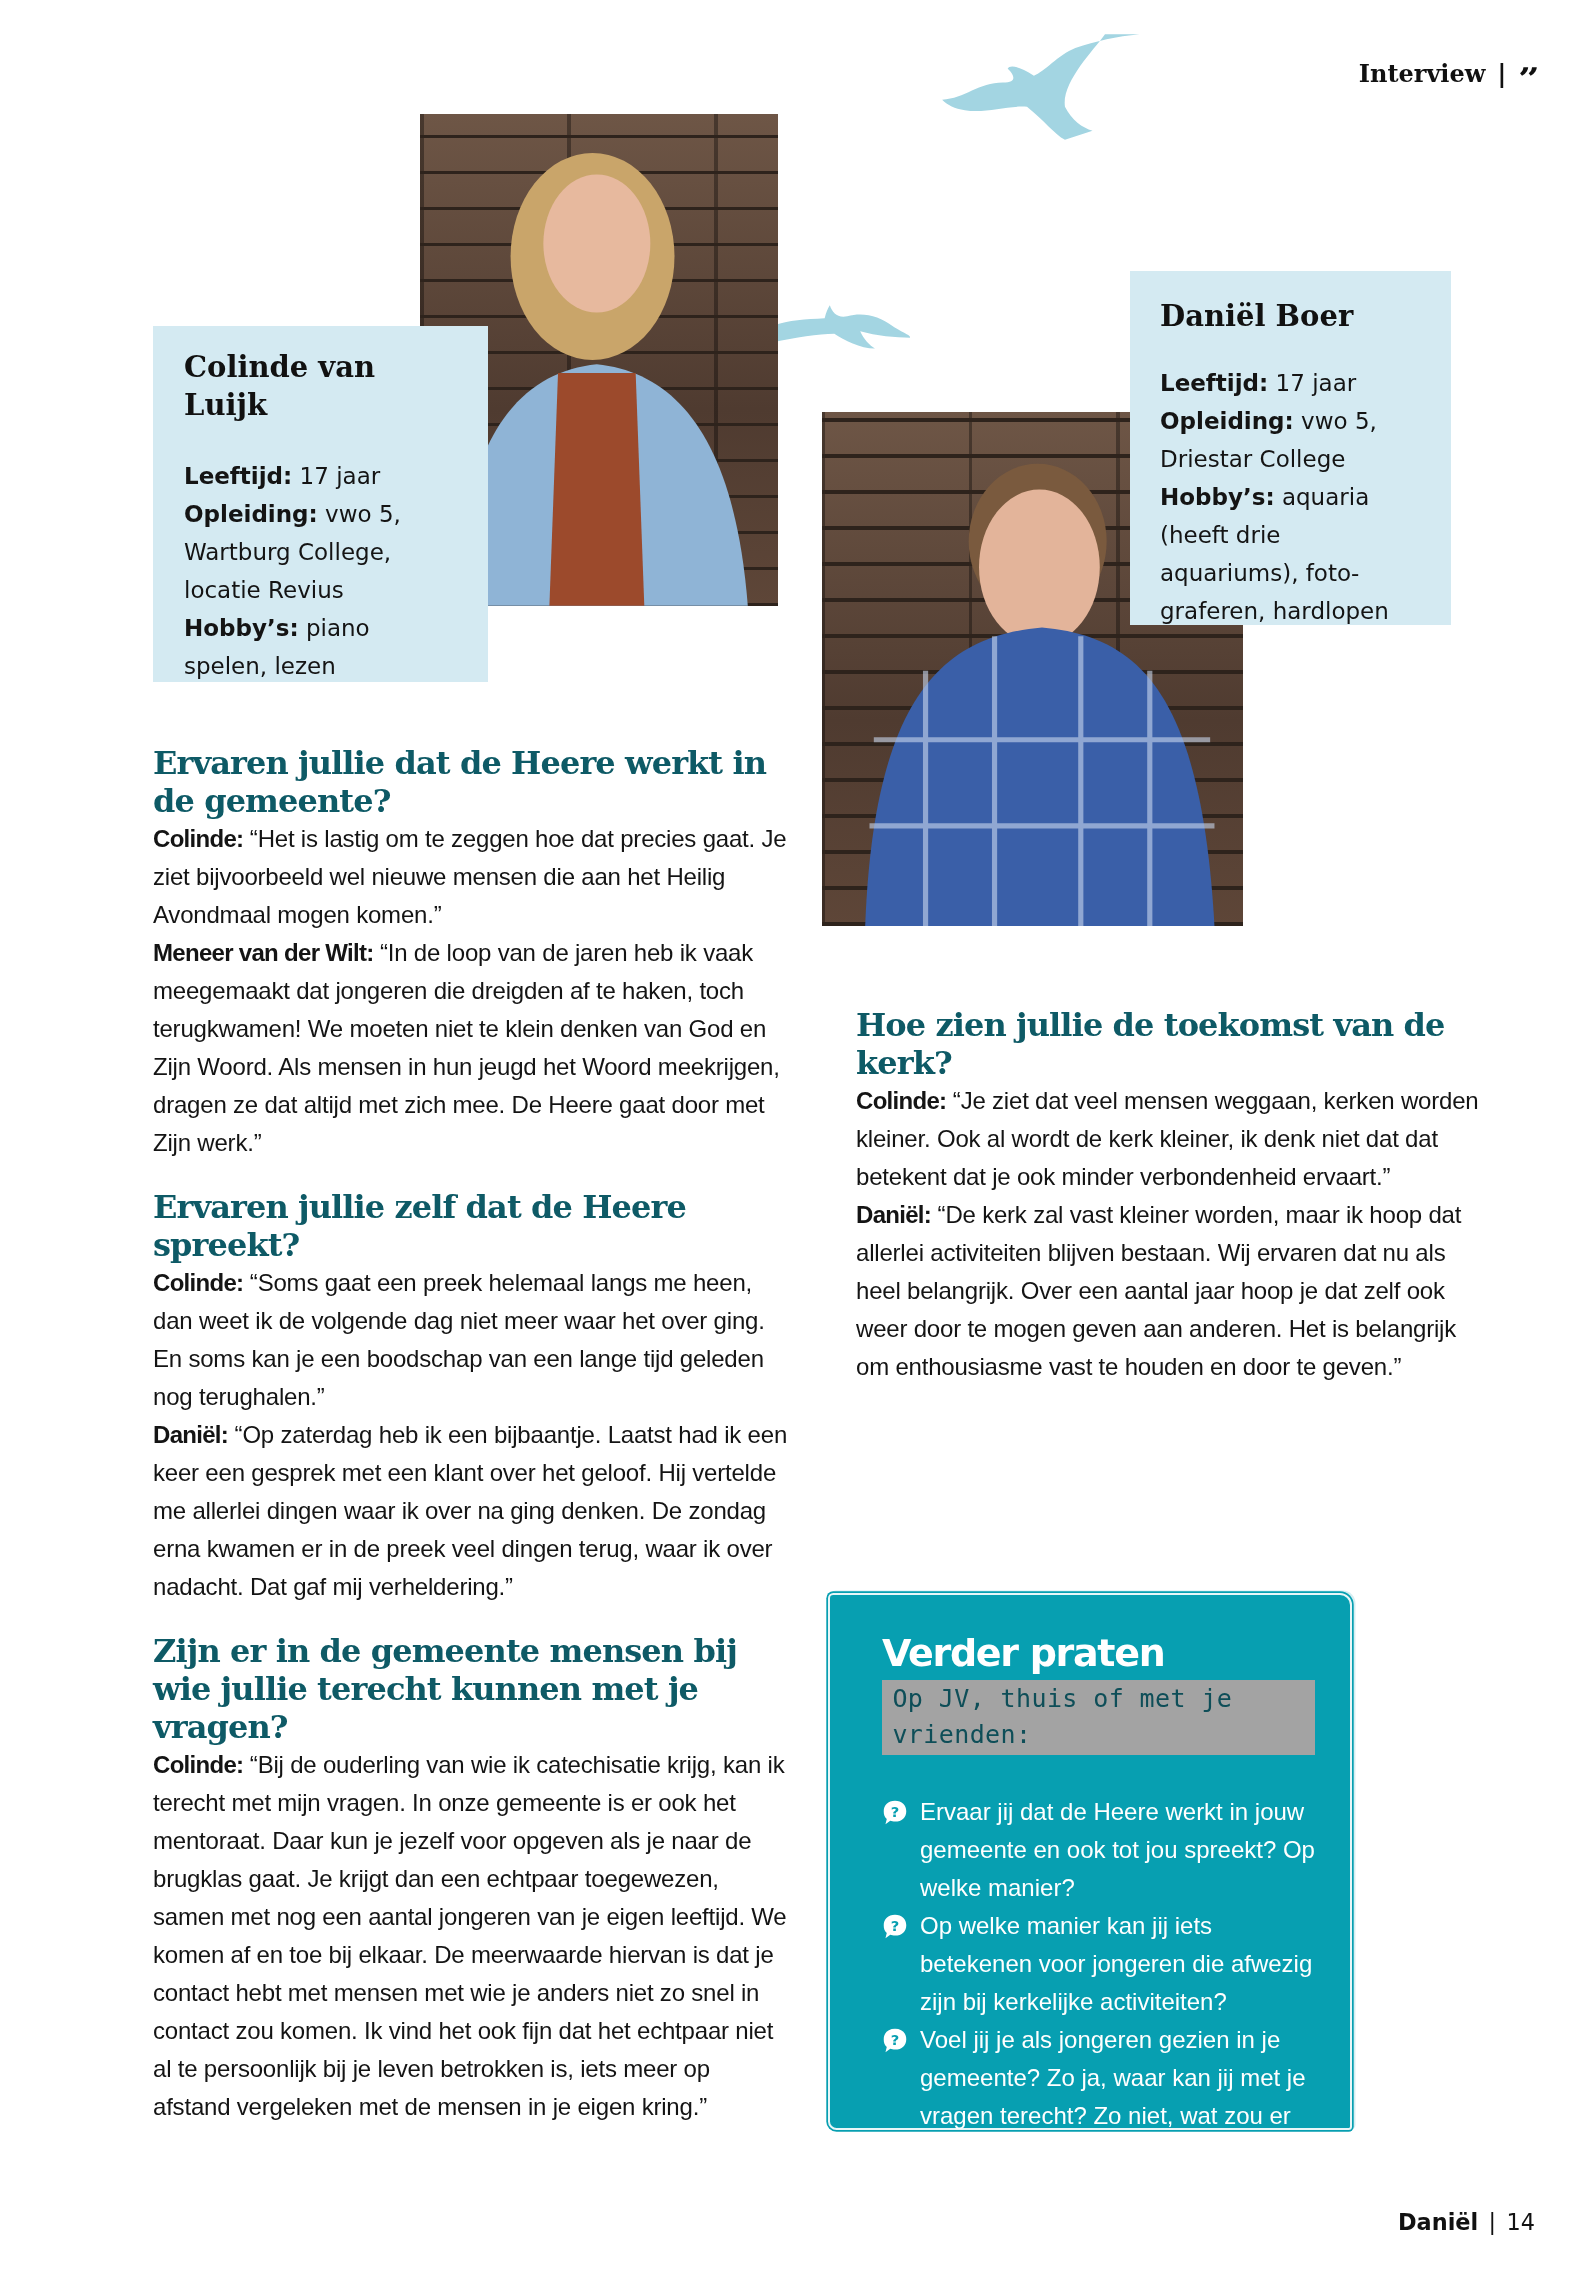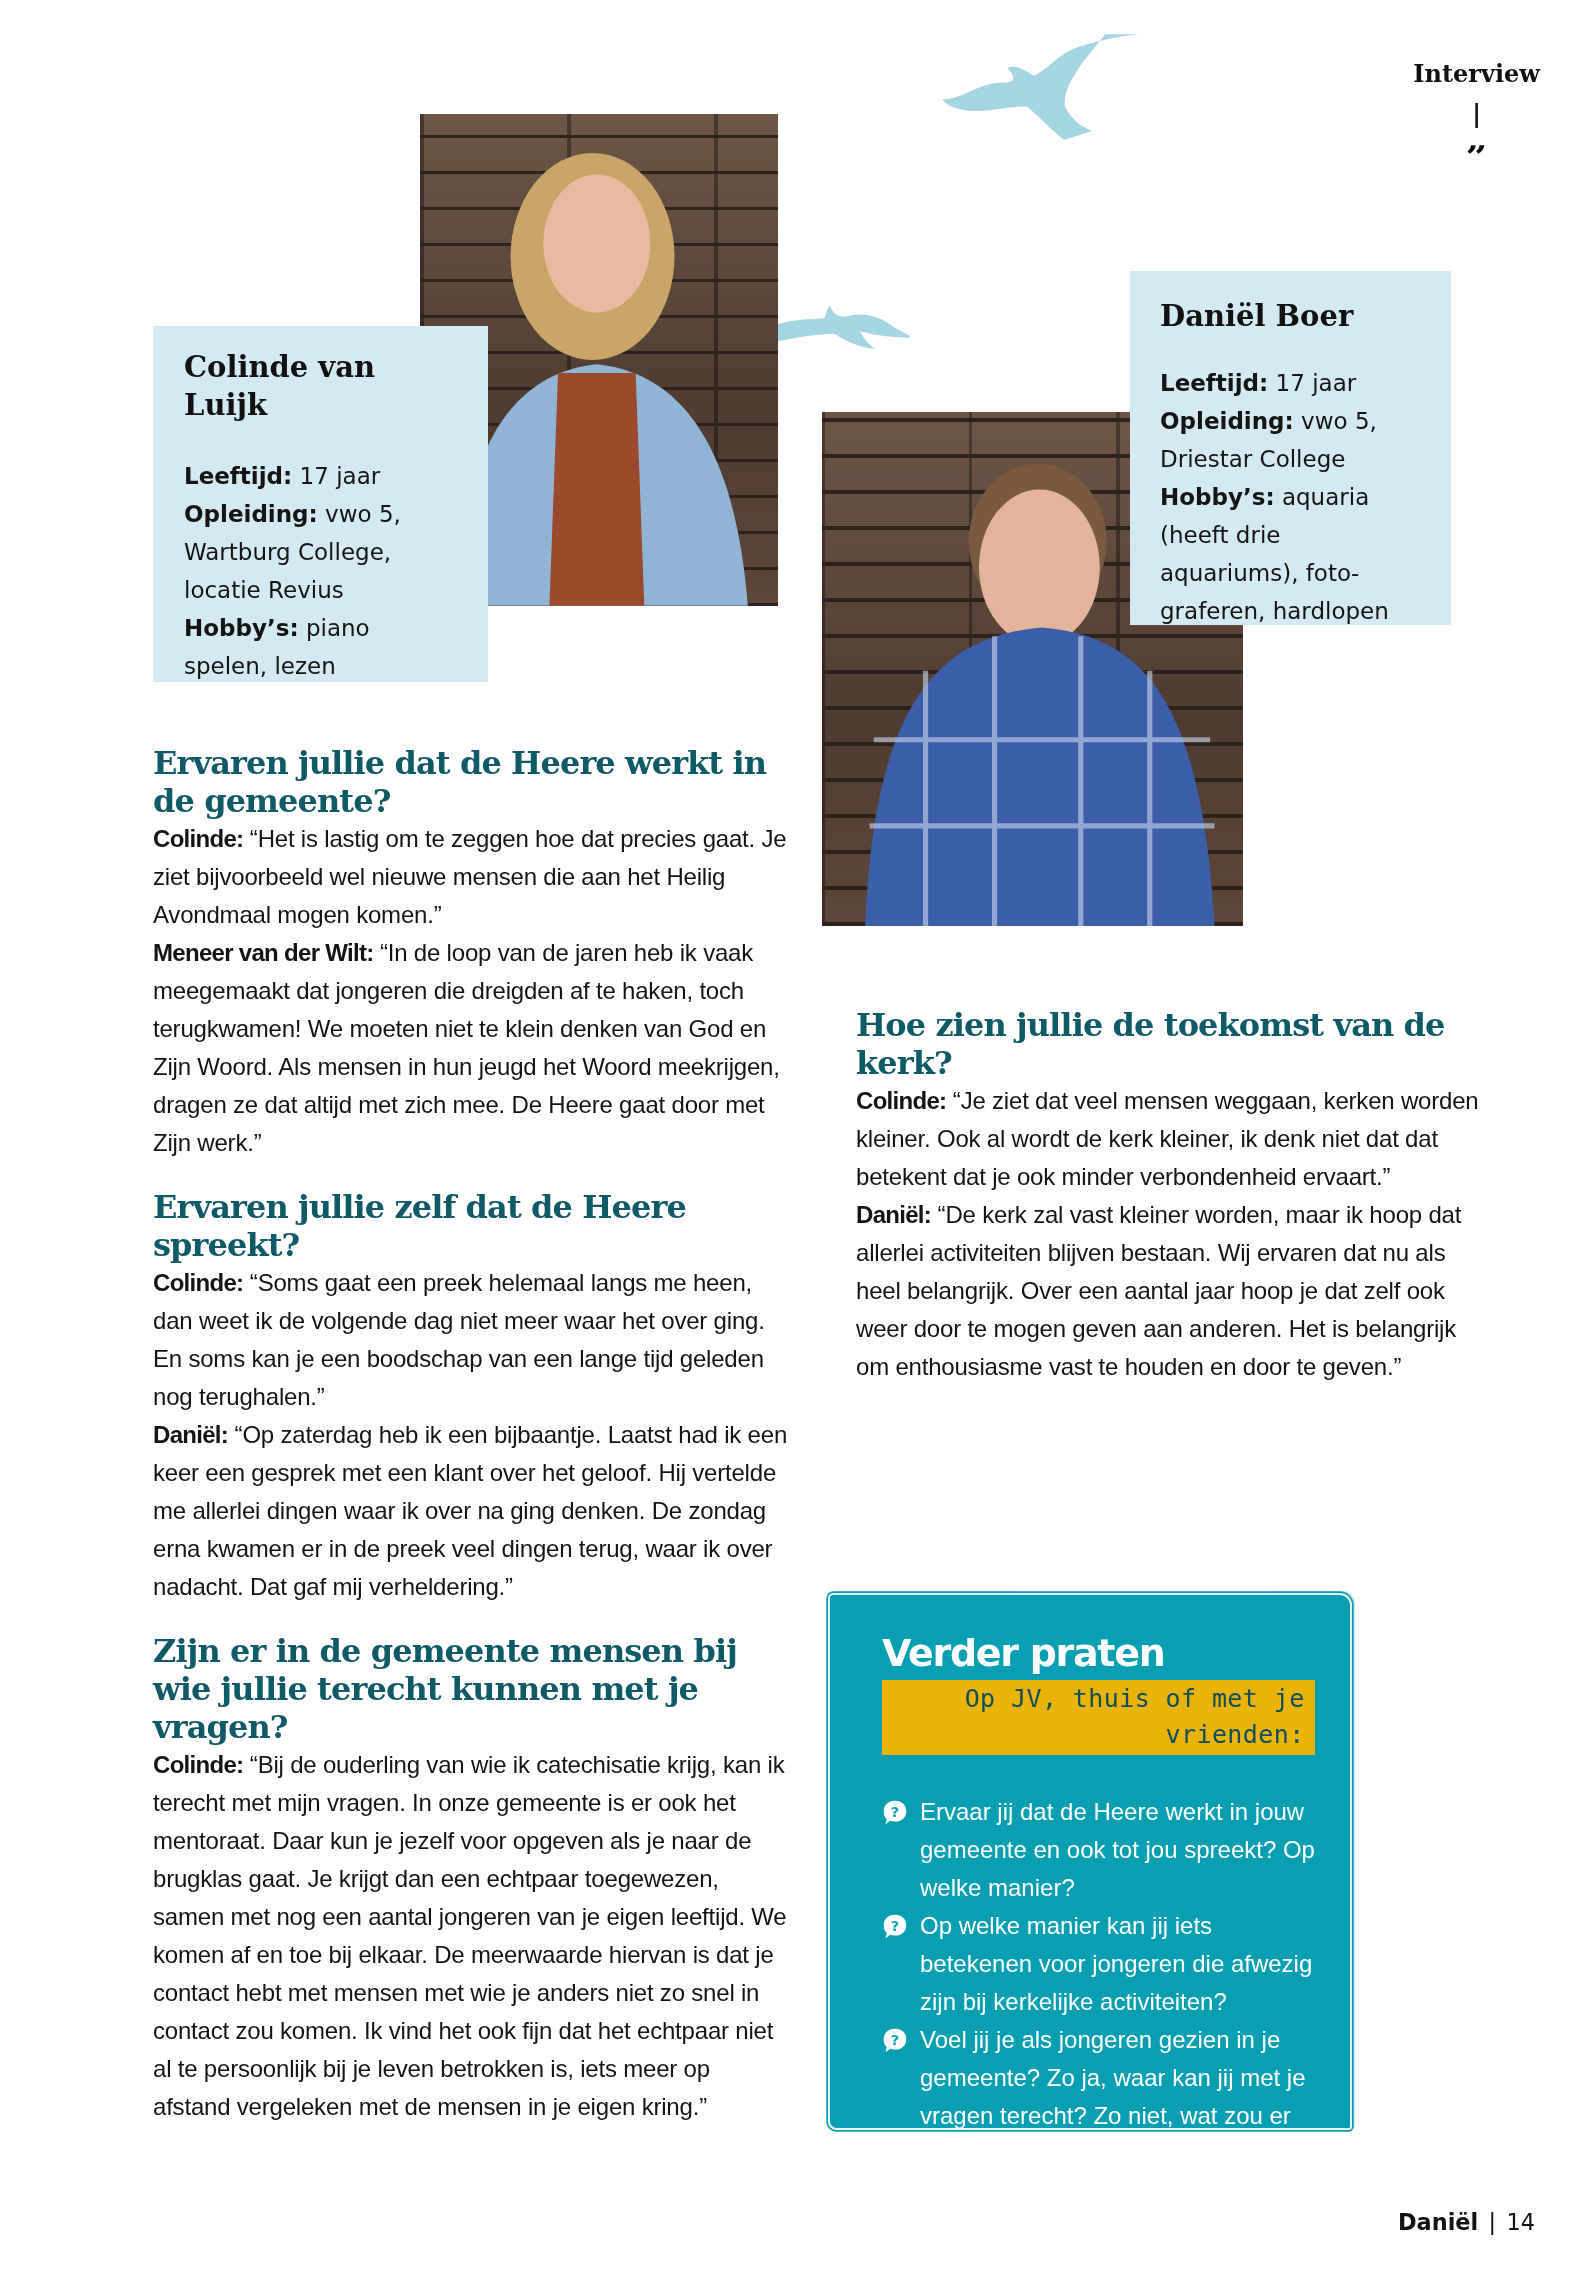--- a/index.html
+++ b/index.html
@@ -6,21 +6,21 @@
   body {
     width: 1592px; height: 2295px; position: relative; overflow: hidden;
     background: #ffffff; color: #1a1a1a;
     font-family: "Liberation Sans", sans-serif;
   }
 
   
   .header-label {
     position: absolute; right: 52px; top: 59px;
     font-family: "DejaVu Serif", serif; font-weight: bold; font-size: 24px; color: #111;
-    display: flex; align-items: center; gap: 12px; flex-direction: column;
+    display: flex; align-items: center; gap: 12px;
   }
   .header-label .sep { font-family: "DejaVu Sans", sans-serif; font-weight: bold; }
   .quote-glyph { font-family: "DejaVu Serif", serif; font-size: 38px; line-height: 24px; height: 24px; overflow: hidden; transform: translateY(5.2px); }
 
   
   .bird { position: absolute; }
 
   
   .photo { position: absolute; overflow: hidden; }
   .photo-colinde { left: 420px; top: 114px; width: 358px; height: 492px; }
@@ -68,23 +68,23 @@
     position: absolute; left: 828px; top: 1593px; width: 524px; height: 537px;
     background: #079fb1; box-sizing: border-box; padding: 36px 35px 26px 52px;
     border: 2.6px solid #e8f6f8; border-radius: 5.2px 12px 3.5px 8.6px;
     box-shadow: 0 0 0 1.7px #079fb1, 2.6px -1.7px 0 0.9px #d6eef2;
   }
   .talk-title {
     font-family: "DejaVu Sans", sans-serif; font-weight: bold; color: #ffffff;
     font-size: 38px; line-height: 45px; letter-spacing: -1.3px;
   }
   .talk-sub {
-    display: inline-block; background: #eab308; color: #0e4e58;
+    display: inline-block; background: #a3a3a3; color: #0e4e58;
     font-family: "DejaVu Sans Mono", monospace; font-size: 25px; line-height: 36px;
-    padding: 1.7px 10.4px; margin-top: 3.5px; letter-spacing: 0.4px; text-align: right;
+    padding: 1.7px 10.4px; margin-top: 3.5px; letter-spacing: 0.4px;
   }
   .talk-list { list-style: none; margin: 38px 0 0 0; padding: 0; }
   .talk-list li {
     display: flex; align-items: flex-start; gap: 12px;
     font-family: "Liberation Sans", sans-serif; font-size: 24px; line-height: 38px; color: #ffffff;
   }
   .qicon {
     flex: 0 0 26px; width: 26px; height: 26px; margin-top: 6px;
     display: inline-block;
   }

